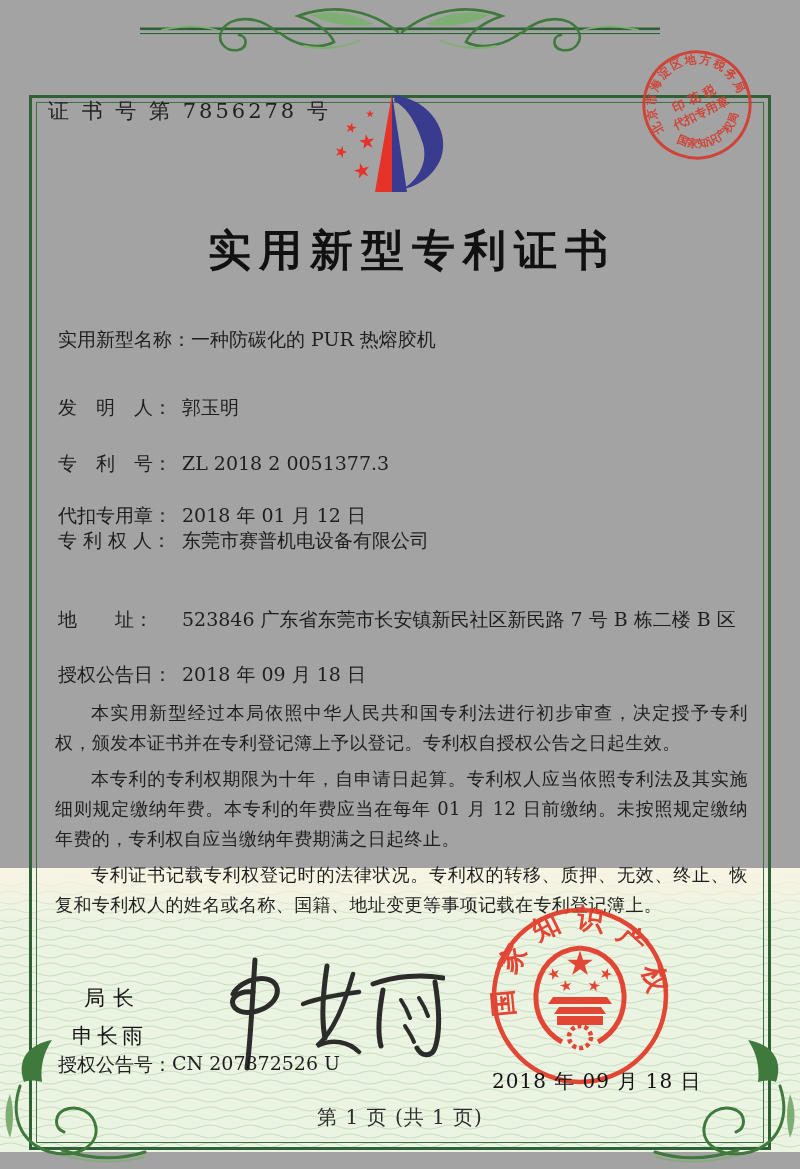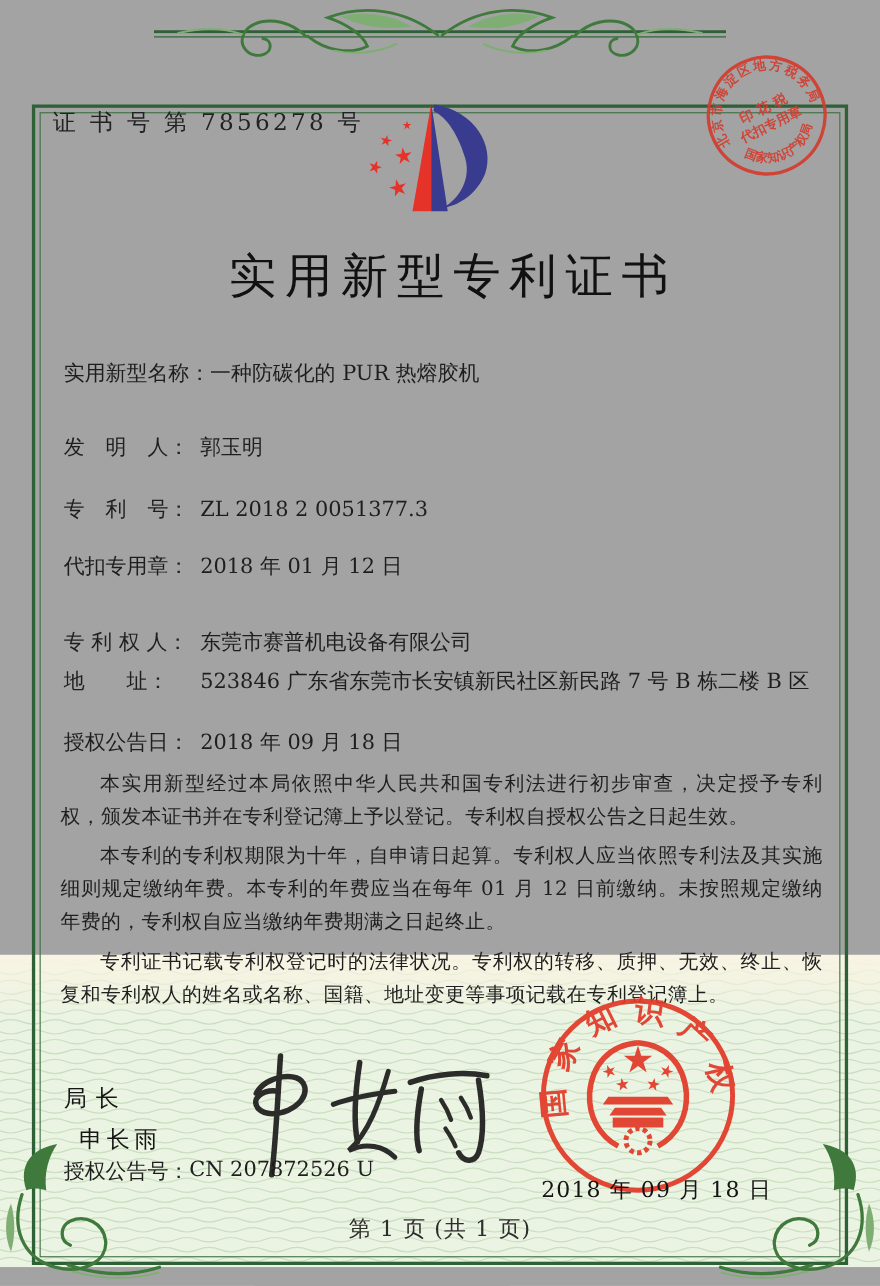--- a/index.html
+++ b/index.html
@@ -16,35 +16,35 @@
   .frame{position:absolute;left:29px;right:29px;top:95px;bottom:19px;border:3px solid #2f6136;pointer-events:none;}
   .frame::after{content:"";position:absolute;inset:4px;border:1px solid #3c7043;}
 
   .ornament{position:absolute;pointer-events:none;}
 
   .cert-no{position:absolute;left:48px;top:97px;font-size:21px;letter-spacing:3px;color:#222;}
 
   .logo{position:absolute;left:318px;top:88px;}
 
   .title{position:absolute;left:0;right:0;top:222px;text-align:center;
-    font-size:43px;font-weight:normal;letter-spacing:8px;padding-left:24px;color:#111;}
+    font-size:43px;font-weight:bold;letter-spacing:8px;padding-left:24px;color:#111;}
 
   .field{position:absolute;left:58px;width:694px;display:flex;font-size:19px;line-height:29px;color:#1e1e1e;}
   .flabel{flex:0 0 124px;white-space:nowrap;}
   .fvalue{flex:1 1 auto;max-width:568px;}
-  .f0{top:325px}.f1{top:393px}.f2{top:449px}.f3{top:501px}.f4{top:570px}.f5{top:605px}
+  .f0{top:325px}.f1{top:393px}.f2{top:449px}.f3{top:501px}.f4{top:526px}.f5{top:605px}
   .grant{position:absolute;left:58px;top:662px;width:694px;display:flex;font-size:19px;color:#1e1e1e;flex-direction:column;}
   .grant .left{flex:0 0 390px;display:flex;}
   .grant .right{flex:1;display:flex;}
 
   .paras{position:absolute;left:55px;top:698px;width:693px;}
   .paras p{margin:0 0 6px 0;font-size:18px;line-height:30px;text-indent:2em;
     text-align:justify;letter-spacing:0.4px;color:#1f1f1f;}
 
-  .sig-title{position:absolute;left:58px;top:984px;font-size:21px;letter-spacing:8px;color:#161616;}
+  .sig-title{position:absolute;left:84px;top:984px;font-size:21px;letter-spacing:8px;color:#161616;}
   .sig-name{position:absolute;left:72px;top:1022px;font-size:21px;letter-spacing:4px;color:#161616;}
   .signature{position:absolute;left:195px;top:942px;}
 
   .seal{position:absolute;left:480px;top:896px;}
   .seal-date{position:absolute;left:492px;top:1068px;font-size:20px;letter-spacing:1px;color:#131313;}
 
   .stamp{position:absolute;left:630px;top:36px;}
 
   .page-footer{position:absolute;left:0;right:0;top:1104px;text-align:center;font-size:20px;color:#2d2d2d;letter-spacing:1px;}
 

